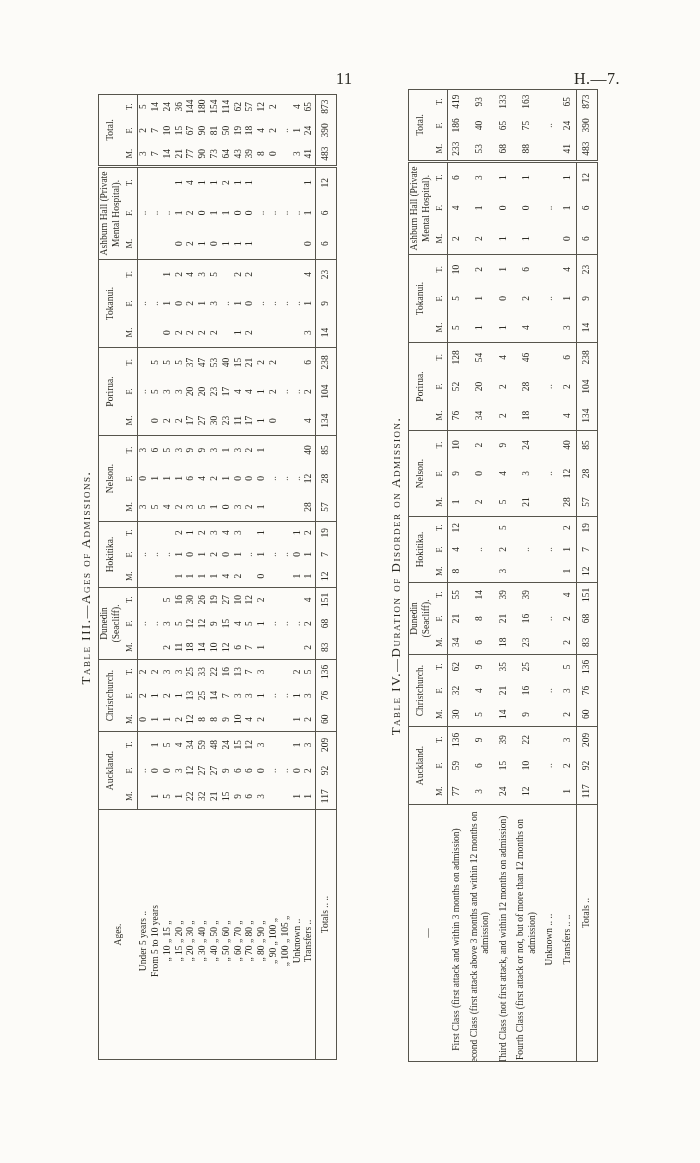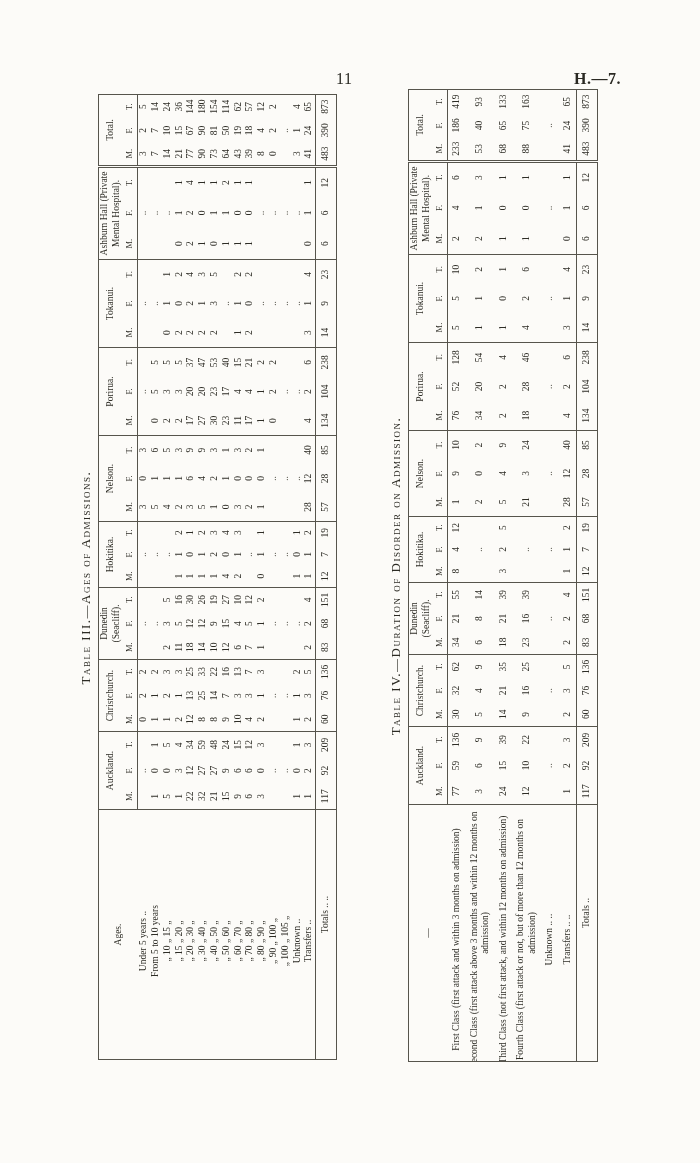--- a/index.html
+++ b/index.html
@@ -1,20 +1,20 @@
 <!DOCTYPE html>
 <html><head>
 <meta charset="utf-8">
 <style>
   html,body{margin:0;padding:0;}
   body{width:700px;height:1163px;position:relative;background:#fcfbf8;overflow:hidden;
        font-family:"Liberation Serif","DejaVu Serif",serif;color:#26251f;}
   .pagehead{position:absolute;font-size:16px;letter-spacing:.5px;color:#2a2923;}
   #pageno{left:336px;top:70px;}
-  #docref{left:574px;top:70px;font-weight:bold;}
+  #docref{left:574px;top:70px;}
   .rot{position:absolute;transform-origin:0 0;transform:rotate(-90deg);}
   #t3wrap{left:78px;top:1060px;width:965px;height:287px;}
   #t4wrap{left:388px;top:1062px;width:972px;height:310px;}
   .t-title{text-align:center;font-variant:small-caps;font-size:13px;letter-spacing:1.5px;
            color:#2c2b24;margin:0 0 4px 0;white-space:nowrap;}
   table.rpt{border-collapse:collapse;table-layout:fixed;width:100%;
             border:1px solid #56544c;}
   table.rpt th,table.rpt td{font-weight:normal;padding:0;overflow:hidden;
             font-size:9.5px;line-height:11.5px;text-align:center;vertical-align:middle;color:#2e2d26;}
   th.grp{border-left:1px solid #56544c;border-bottom:none;font-size:9.5px;line-height:11px;padding:2px 1px;}

